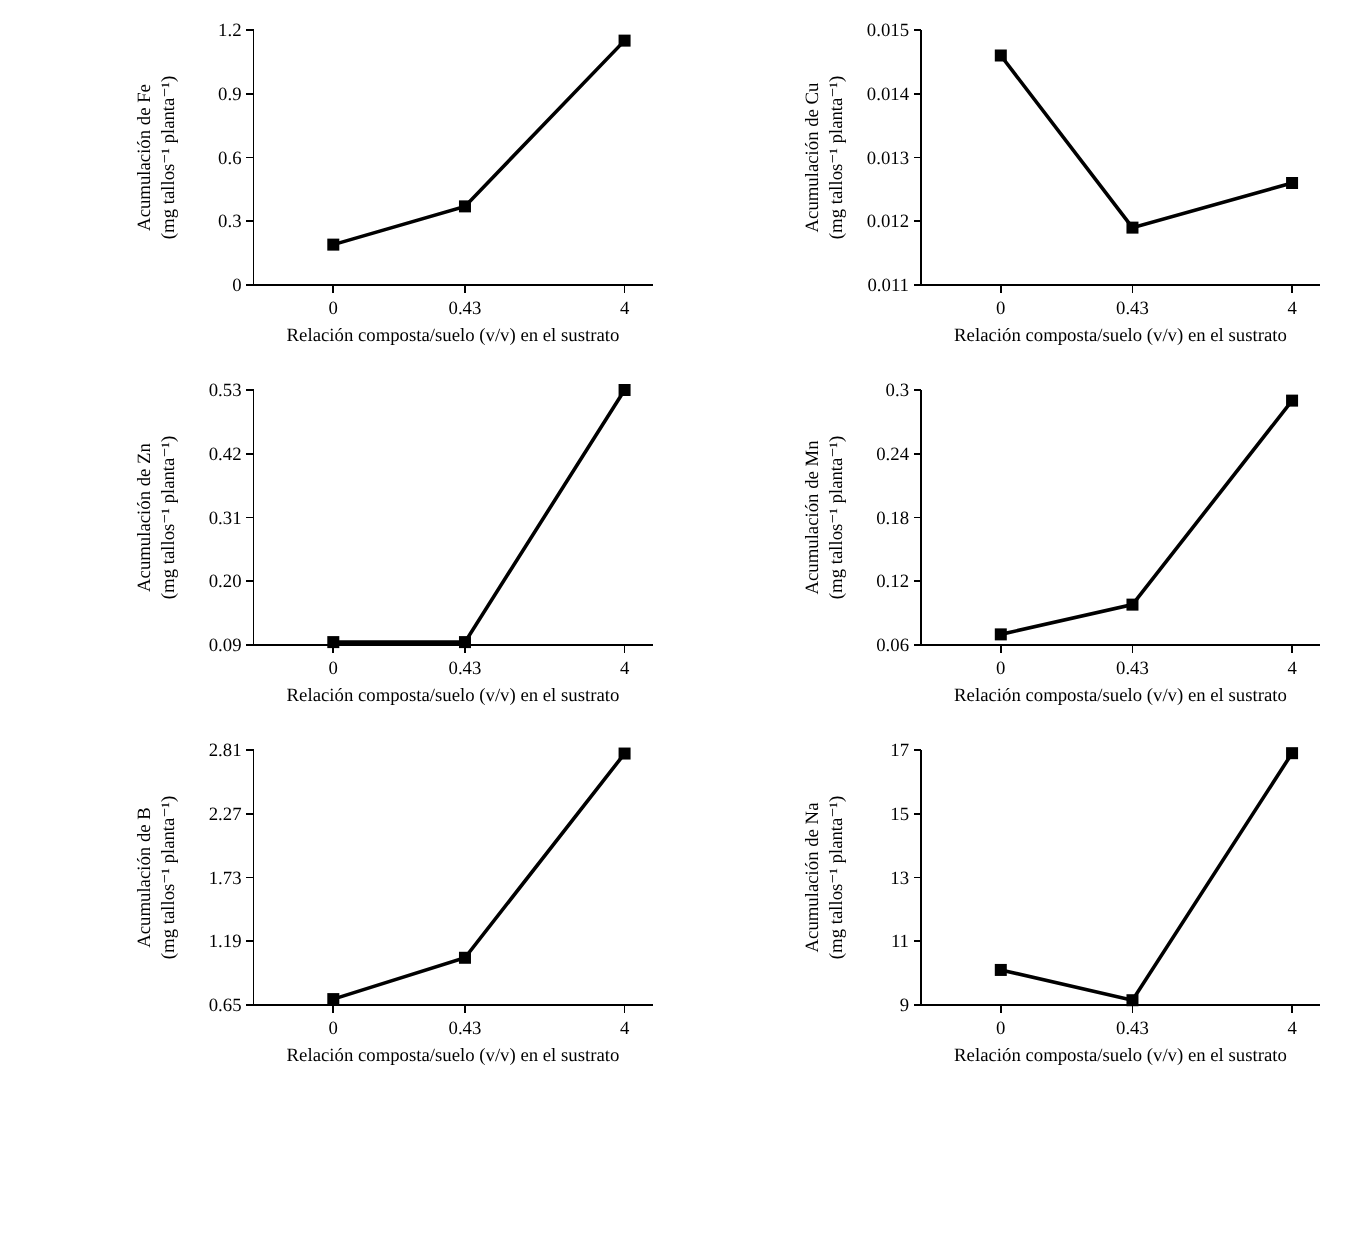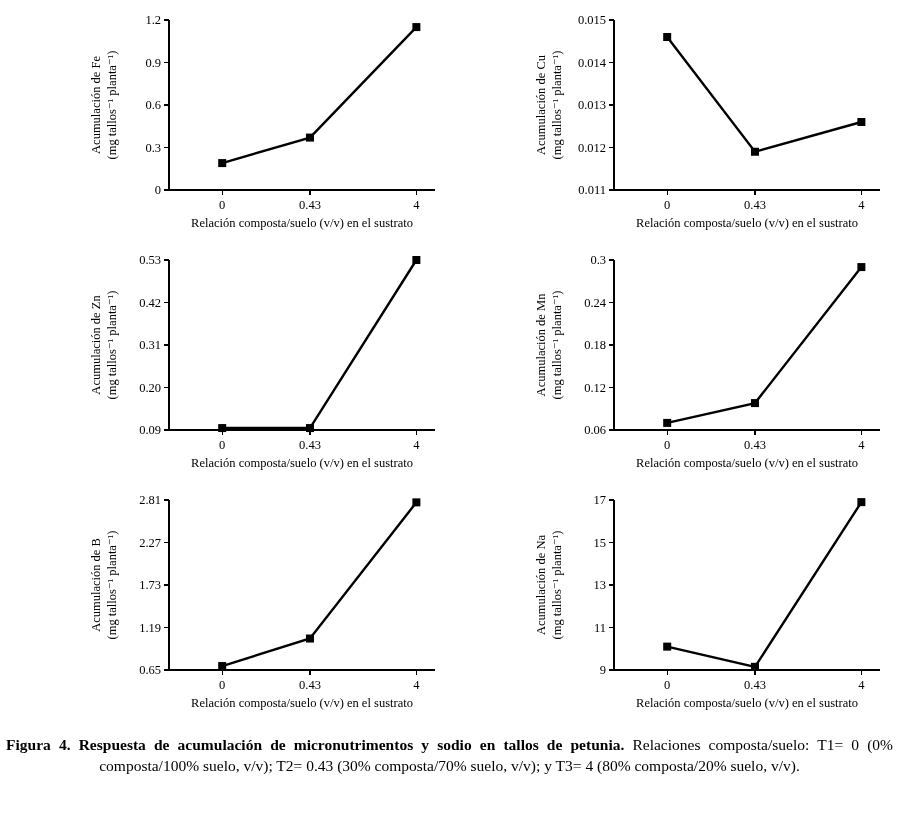--- a/index.html
+++ b/index.html
@@ -195,16 +195,15 @@
         <text x="15" y="97" text-anchor="middle" class="axlabel" transform="rotate(-90 15 97)">Acumulación de Na</text>
         <text x="31" y="97" text-anchor="middle" class="axlabel" transform="rotate(-90 31 97)">(mg tallos⁻¹ planta⁻¹)</text>
         <polyline points="137.2,158.625 224.98000000000002,178.8125 331.38,14.125000000000028" fill="none" stroke="#000000" stroke-width="2.4"></polyline>
         <rect x="133.2" y="154.625" width="8" height="8" fill="#000000"></rect>
         <rect x="220.98000000000002" y="174.8125" width="8" height="8" fill="#000000"></rect>
         <rect x="327.38" y="10.125000000000028" width="8" height="8" fill="#000000"></rect>
       </svg>
   </div>
 
   <div class="captions">
-    <p class="caption"><b>Figura 4. Respuesta de acumulación de micronutrimentos y sodio en tallos de petunia.</b><span> Relaciones composta/suelo: T1= 0 (0% composta/100% suelo, v/v); T2= 0.43 (30% composta/70% suelo, v/v); y T3= 4 (80% composta/20% suelo, v/v).</span></p>
   </div>
 
 </div>
 
 </body></html>

